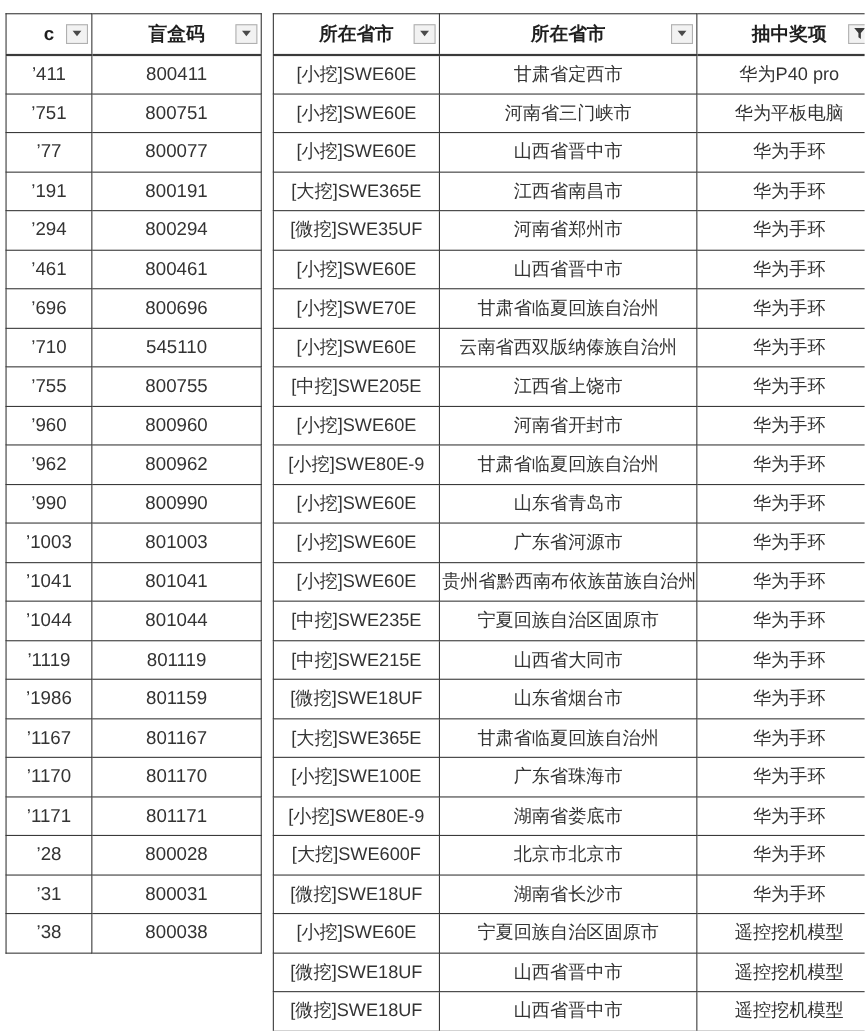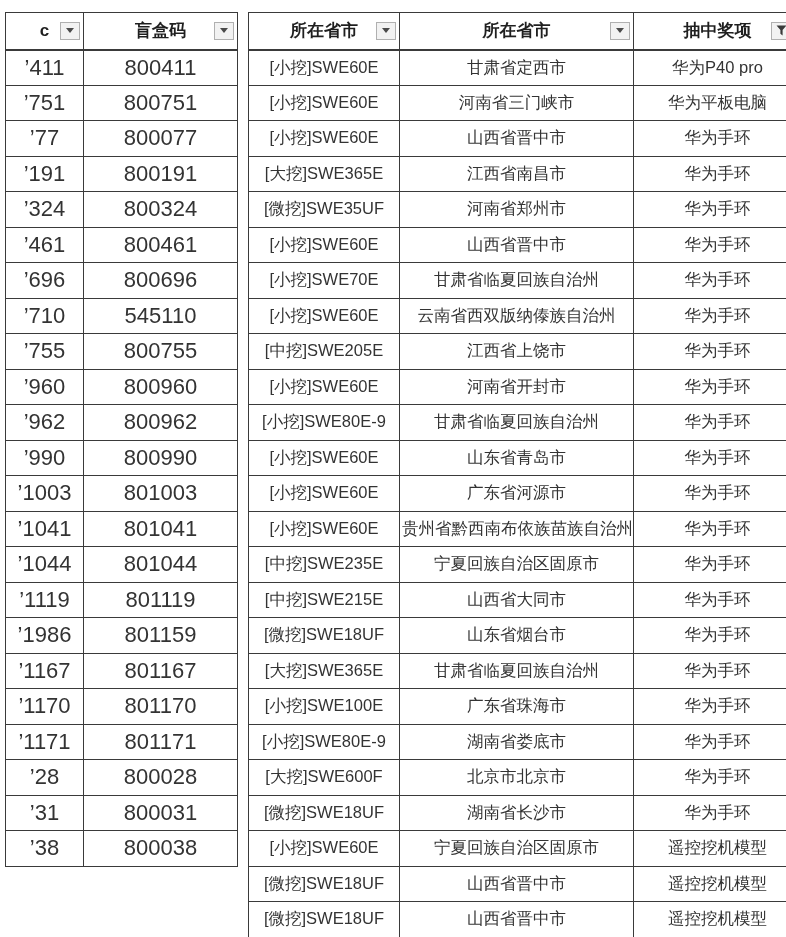--- a/index.html
+++ b/index.html
@@ -38,21 +38,21 @@
     display: flex; align-items: center; justify-content: center;
     cursor: pointer;
   }
   .arrow-down {
     width: 0; height: 0;
     border-left: 4px solid transparent;
     border-right: 4px solid transparent;
     border-top: 5px solid #4a4a4a;
   }
   .funnel-btn { right: 10px; }
-  td.cell-c, td.cell-code { font-size: 22px; }
+  td.cell-c, td.cell-code { font-size: 17px; }
 </style>
 </head>
 <body>
 
 <div class="stage">
   <div class="tables">
 
     <table class="t-left">
       <colgroup>
           <col style="width:78px">
@@ -88,25 +88,25 @@
   <tr>
     <td class="cell-c">’77</td>
     <td class="cell-code">800077</td>
   </tr>
 
   <tr>
     <td class="cell-c">’191</td>
     <td class="cell-code">800191</td>
   </tr>
 
-
-  <tr>
-    <td class="cell-c">’324</td>
-    <td class="cell-code">800324</td>
-  </tr>
+  <tr>
+    <td class="cell-c">’294</td>
+    <td class="cell-code">800294</td>
+  </tr>
+
 
   <tr>
     <td class="cell-c">’461</td>
     <td class="cell-code">800461</td>
   </tr>
 
   <tr>
     <td class="cell-c">’696</td>
     <td class="cell-code">800696</td>
   </tr>

